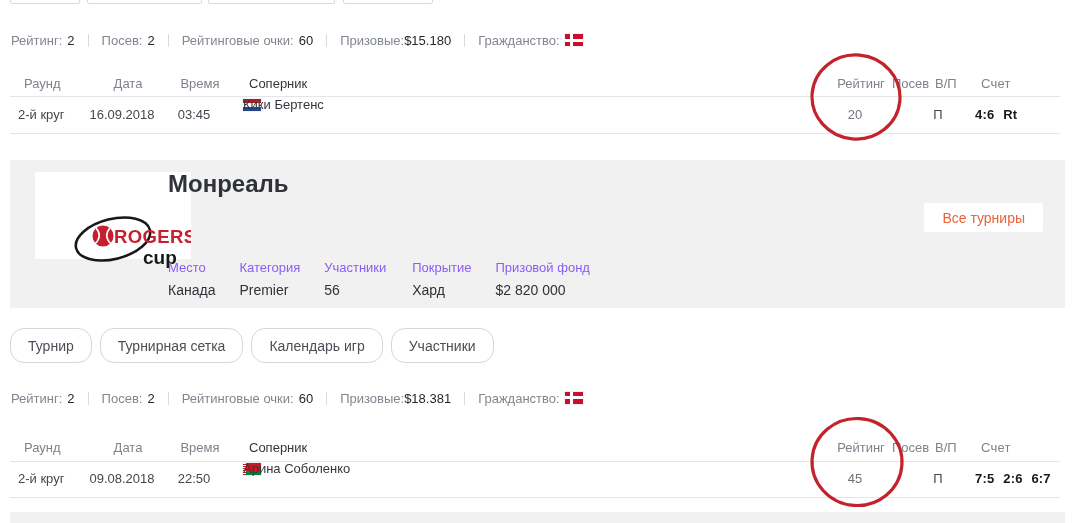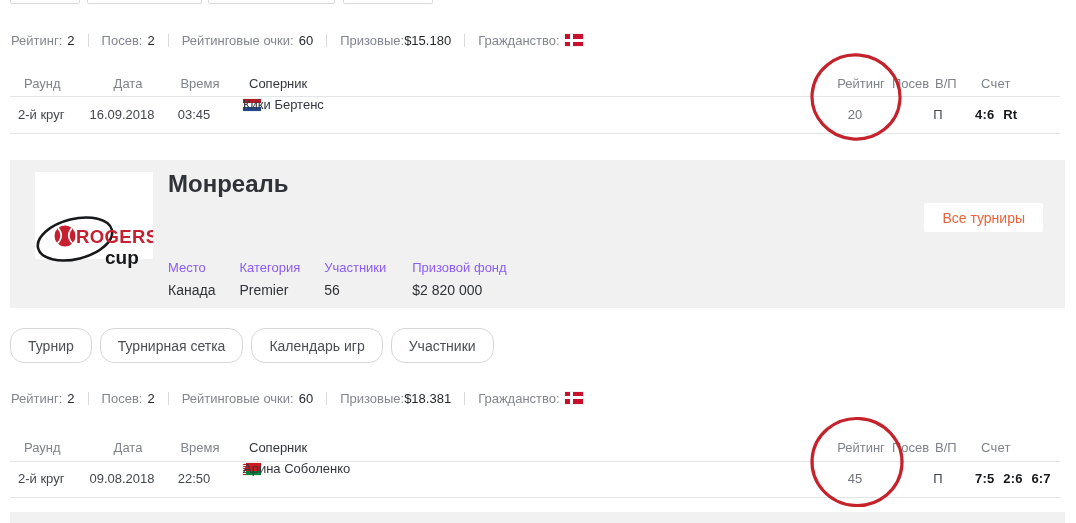--- a/index.html
+++ b/index.html
@@ -52,21 +52,21 @@
   .sep{position:absolute;left:10px;width:1050px;height:1px;background:#e4e5e7;}
   .sep1a{top:96px}.sep1b{top:133px}.sep2a{top:461px}.sep2b{top:497px}
 
   
   .circle-svg{position:absolute;pointer-events:none;}
   .circle-top{left:808px;top:53px;}
   .circle-bottom{left:808px;top:415px;}
 
   
   .card{position:absolute;left:10px;top:160px;width:1055px;height:148px;background:#f1f1f2;}
-  .logo-box{position:absolute;left:25px;top:12px;width:118px;height:87px;background:#fff;}
+  .logo-box{position:absolute;left:25px;top:12px;width:118px;height:87px;background:#fff;padding-left:38px;}
   .card-title{position:absolute;left:158px;top:10px;font-size:24px;font-weight:bold;color:#2f3237;}
   .all-btn{position:absolute;right:22px;top:12px;height:29px;padding:0 18px;background:#fff;
            color:#e9633b;font-size:14px;border:none;border-radius:2px;display:flex;align-items:center;
            cursor:pointer;font-family:inherit;margin-top:31px;}
   .info-row{position:absolute;left:158px;top:100px;display:flex;gap:24px;}
   .info-col{display:flex;flex-direction:column;gap:7px;}
   .ic1{min-width:45px}.ic2{min-width:103px}.ic3{min-width:60px}.ic4{min-width:64px}.ic5{min-width:52px}
   .info-label{font-size:13px;color:#8b5cf6;white-space:nowrap;}
   .info-value{font-size:14px;font-weight:normal;color:#2f3237;white-space:nowrap;}
 
@@ -165,20 +165,24 @@
         <span class="info-value">Канада</span>
       </div>
       <div class="info-col ic3">
         <span class="info-label">Категория</span>
         <span class="info-value">Premier</span>
       </div>
       <div class="info-col ic4">
         <span class="info-label">Участники</span>
         <span class="info-value">56</span>
       </div>
+      <div class="info-col ic5">
+        <span class="info-label">Покрытие</span>
+        <span class="info-value">Хард</span>
+      </div>
       <div class="info-col">
         <span class="info-label">Призовой фонд</span>
         <span class="info-value">$2 820 000</span>
       </div>
     </div>
   </div>
 
   <div class="tabs">
     <button class="tab">Турнир</button>
     <button class="tab">Турнирная сетка</button>

